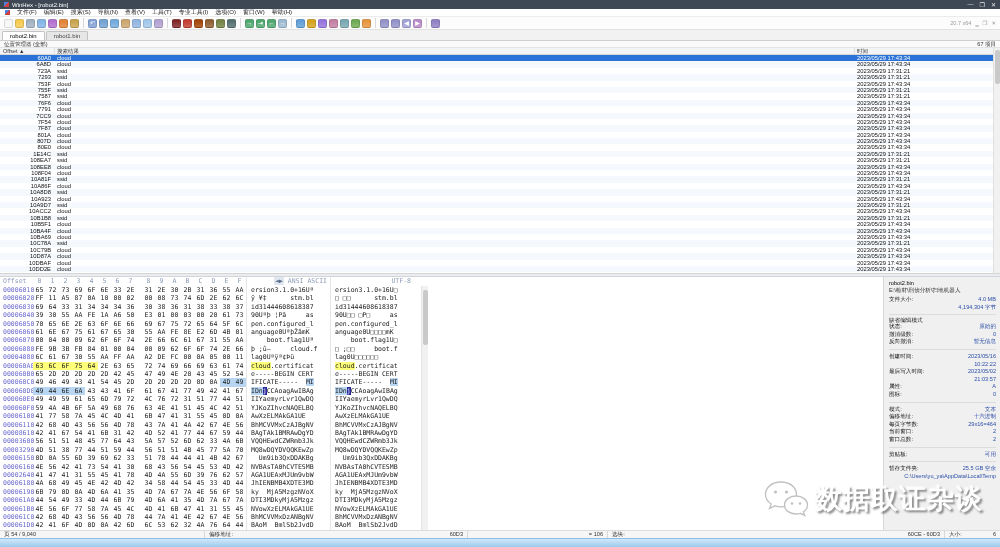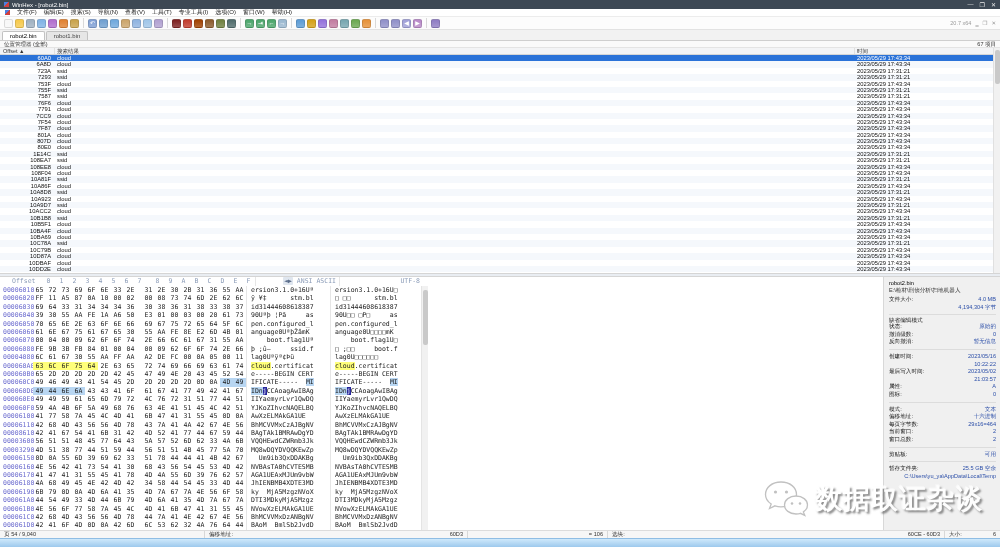--- a/index.html
+++ b/index.html
@@ -64,21 +64,21 @@
     background:#f1f1f1; border-left:1px solid #e0e0e0; }
   .pm-thumb { position:absolute; left:1px; top:2px; width:5px; height:34px;
     background:#c9c9c9; border-radius:2px; }
 
   .splitter { position:absolute; left:0; top:273px; width:1000px; height:4px;
     background:#e9edf2; border-top:1px solid #d5d5d5; border-bottom:1px solid #d5d5d5; }
 
   
   .hex { position:absolute; left:0; top:277px; width:432px; height:253px;
     font-family:"DejaVu Sans Mono", monospace; font-size:6.5px; background:#fff; }
-  .hex-header { display:flex; height:9px; line-height:9px; color:#8b9cb8;justify-content:center; }
+  .hex-header { display:flex; height:9px; line-height:9px; color:#8b9cb8; }
   .hx-off { width:33px; padding-left:3px; }
   .hx-bytes { width:213px; display:flex; }
   .hb { width:13px; text-align:center; }
   .hb.g8 { margin-left:5px; }
   .hx-ansi { width:84px; border-left:1px solid #e6e6e6; padding-left:4px; white-space:pre; }
   .hx-utf8 { width:84px; border-left:1px solid #e6e6e6; padding-left:4px; white-space:pre; }
   .hex-header .hx-ansi { text-align:right; padding-right:3px; }
   .hex-header .hx-utf8 { text-align:right; padding-right:3px; }
   .cs-btn { color:#5c6e8c; background:#dfe6ef; border-radius:1px; padding:0 1px; }
   .hex-row { display:flex; height:8.41px; line-height:8.41px; color:#1c1c1c; }
@@ -596,21 +596,21 @@
             <span class="hb">04</span>
             <span class="hb g8">00</span>
             <span class="hb">09</span>
             <span class="hb">62</span>
             <span class="hb">6F</span>
             <span class="hb">6F</span>
             <span class="hb">74</span>
             <span class="hb">2E</span>
             <span class="hb">66</span>
           </span>
-          <span class="hx-ansi">þ ;û–     ssid.f</span>
+          <span class="hx-ansi">þ ;û–     cloud.f</span>
           <span class="hx-utf8">□ ;□□     boot.f</span>
         </div>
         <div class="hex-row">
           <span class="hx-off">00004080</span>
           <span class="hx-bytes">
             <span class="hb">6C</span>
             <span class="hb">61</span>
             <span class="hb">67</span>
             <span class="hb">30</span>
             <span class="hb">55</span>
@@ -922,21 +922,21 @@
             <span class="hb">54</span>
             <span class="hb">45</span>
             <span class="hb">53</span>
             <span class="hb">4D</span>
             <span class="hb">42</span>
           </span>
           <span class="hx-ansi">NVBAsTA0hCVTESMB</span>
           <span class="hx-utf8">NVBAsTA0hCVTESMB</span>
         </div>
         <div class="hex-row">
-          <span class="hx-off">00006170</span>
+          <span class="hx-off">00002640</span>
           <span class="hx-bytes">
             <span class="hb">41</span>
             <span class="hb">47</span>
             <span class="hb">41</span>
             <span class="hb">31</span>
             <span class="hb">55</span>
             <span class="hb">45</span>
             <span class="hb">41</span>
             <span class="hb">78</span>
             <span class="hb g8">4D</span>

